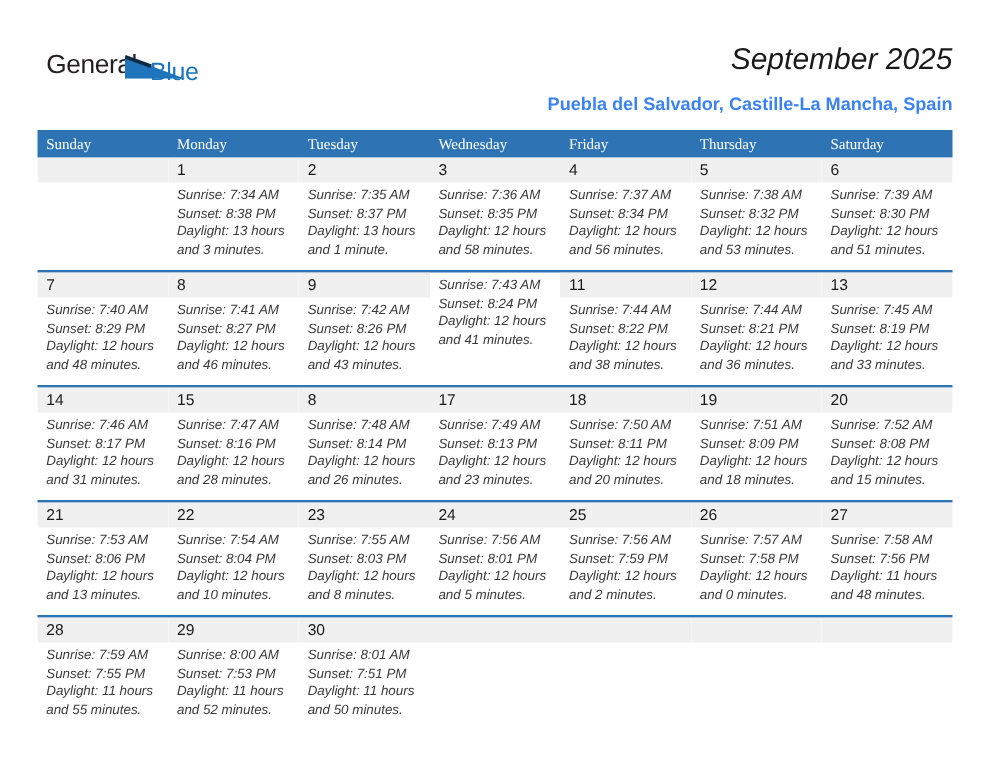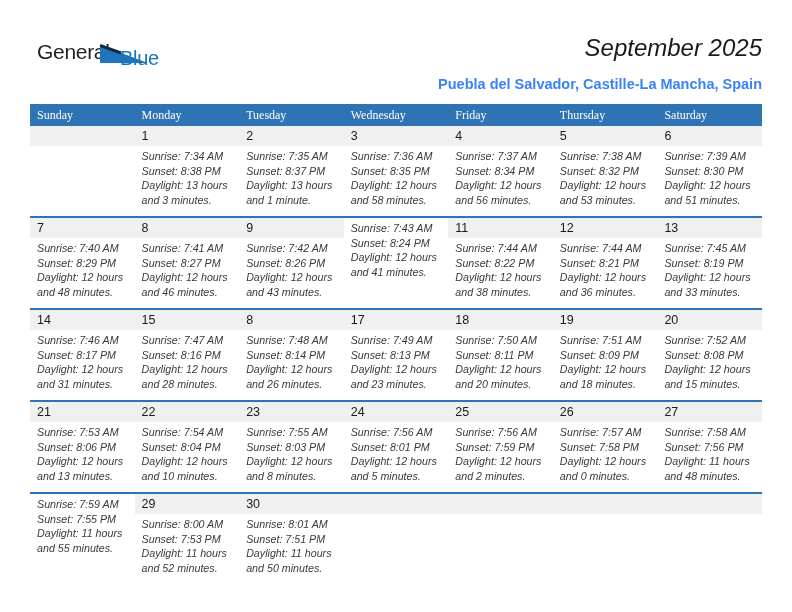--- a/index.html
+++ b/index.html
@@ -311,20 +311,21 @@
       <div class="cell-lines">
               <div class="cell-line">Sunrise: 7:58 AM</div>
               <div class="cell-line">Sunset: 7:56 PM</div>
               <div class="cell-line">Daylight: 11 hours</div>
               <div class="cell-line">and 48 minutes.</div>
             </div>
     </div>
         </div>
         <div class="week-row bordered">
           <div class="day-cell">
+      <div class="day-band">28</div>
       <div class="cell-lines">
               <div class="cell-line">Sunrise: 7:59 AM</div>
               <div class="cell-line">Sunset: 7:55 PM</div>
               <div class="cell-line">Daylight: 11 hours</div>
               <div class="cell-line">and 55 minutes.</div>
             </div>
     </div>
           <div class="day-cell">
       <div class="day-band">29</div>
       <div class="cell-lines">

